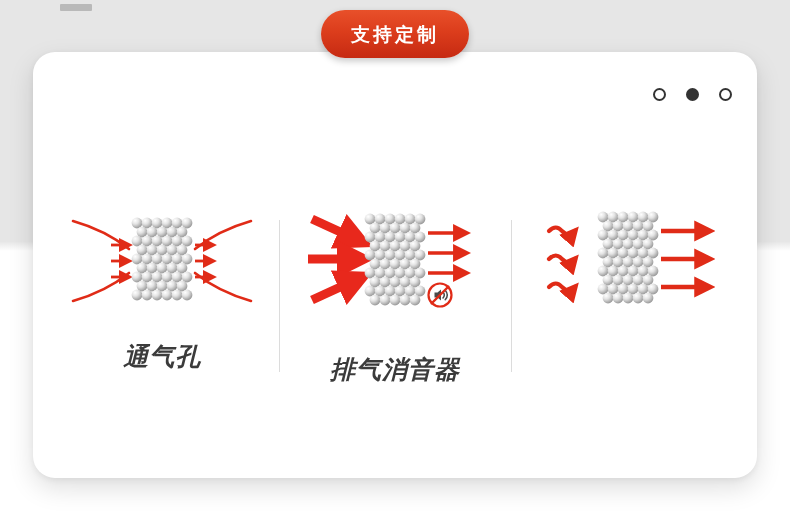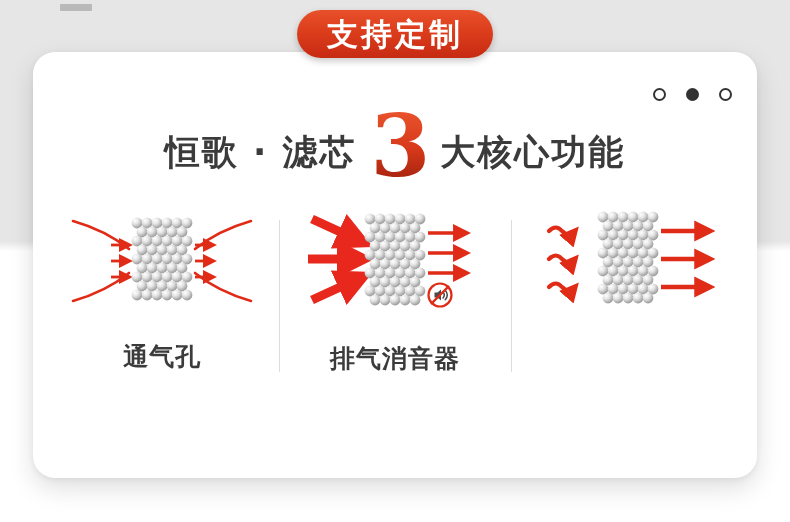--- a/index.html
+++ b/index.html
@@ -71,21 +71,21 @@
     left: 50%;
     top: 10px;
     transform: translateX(-50%);
     z-index: 20;
     padding: 0 30px;
     height: 48px;
     line-height: 48px;
     border-radius: 26px;
     background: linear-gradient(to bottom, #e8502a 0%, #dc3d1c 45%, #c62a12 100%);
     color: #ffffff;
-    font-size: 31px;
+    font-size: 19px;
     font-weight: bold;
     letter-spacing: 3px;
     text-align: center;
     white-space: nowrap;
     box-shadow: 0 3px 7px rgba(0,0,0,0.22);
     font-family: "DejaVu Sans", "Liberation Sans", sans-serif;
   }
 
   
   .dots {
@@ -145,20 +145,21 @@
 
   
   .features {
     position: absolute;
     left: 46px;
     top: 200px;
     width: 698px;
     height: 190px;
     display: flex;
     z-index: 8;
+    font-style: italic;
   }
   .feature {
     flex: 1 1 0;
     position: relative;
     display: flex;
     flex-direction: column;
     align-items: center;
   }
   .feature + .feature::before {
     content: "";
@@ -177,46 +178,41 @@
   }
   .feature-label {
     font-size: 25px;
     font-weight: bold;
     color: #3b3b3b;
     letter-spacing: 1px;
     white-space: nowrap;
     font-family: "DejaVu Sans", "Liberation Sans", sans-serif;
   }
   .feature-label.f1 { margin-top: 18px; }
-  .feature-label.f2 { margin-top: 20px; }
+  .feature-label.f2 { margin-top: 31px; }
   .feature-label.f3 { margin-top: 18px; }
 </style>
 </head>
 <body>
 
 <div class="stage">
 
   <div class="backdrop-band"></div>
   <div class="top-tab"></div>
 
   <div class="card"></div>
 
   <div class="badge">支持定制</div>
 
   <div class="dots">
     <span class="dot"></span>
     <span class="dot active"></span>
     <span class="dot"></span>
   </div>
 
-  <div class="headline">
-    <span class="h-text">恒歌 · 滤芯</span>
-    <span class="h-num">3</span>
-    <span class="h-text">大核心功能</span>
-  </div>
 
   <div class="features">
 
     <div class="feature">
       <div class="feature-art">
         <svg width="190" height="112" viewBox="0 0 190 112">
           <defs>
             <radialGradient id="bead1" cx="33%" cy="28%" r="72%">
               <stop offset="0%" stop-color="#ffffff"></stop>
               <stop offset="45%" stop-color="#e3e3e3"></stop>

